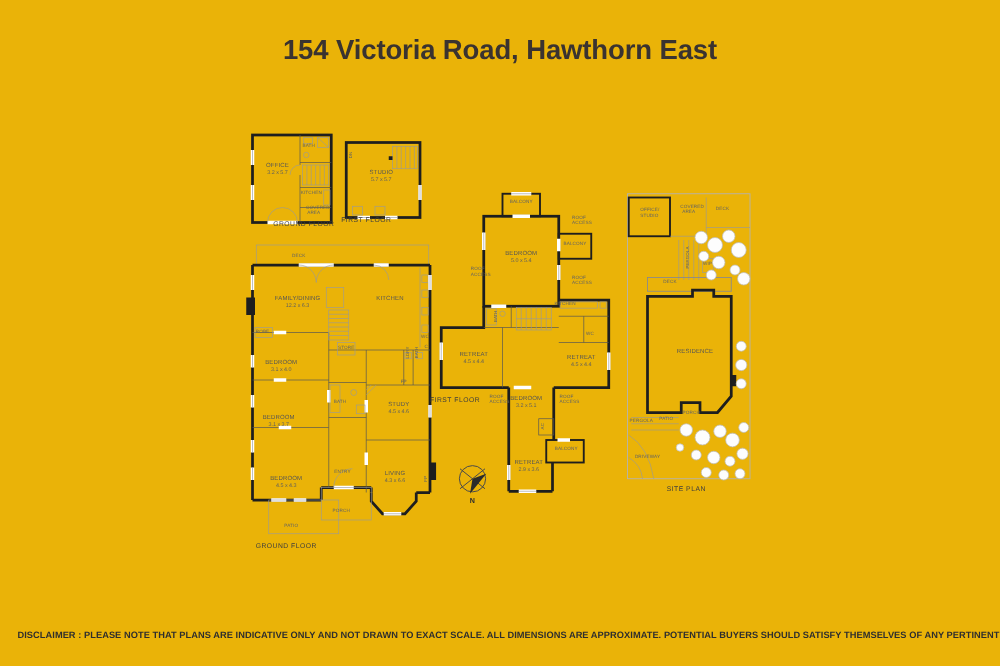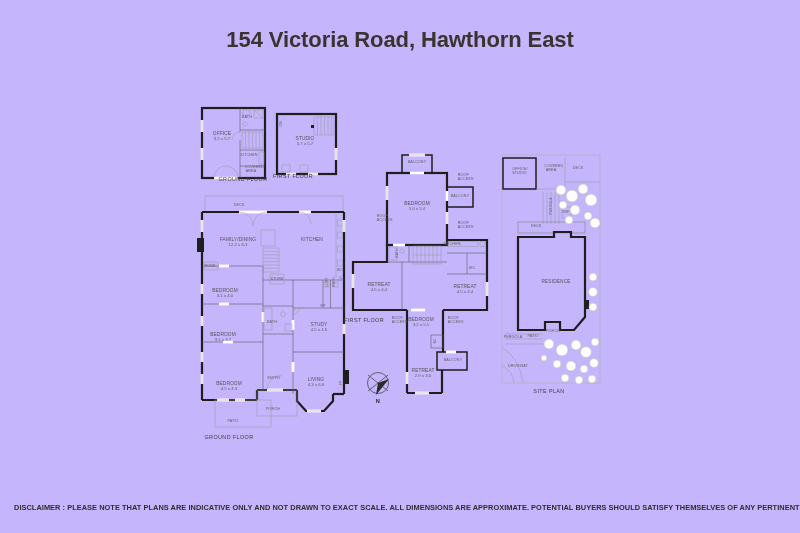--- a/index.html
+++ b/index.html
@@ -1,17 +1,17 @@
 <!DOCTYPE html>
 <html><head>
 <meta charset="utf-8">
 <style>
   *{box-sizing:border-box}
   html,body{margin:0;padding:0;background:#fff}
-  .page{position:relative;width:800px;height:533px;background:#c4b5fd;overflow:hidden;
+  .page{position:relative;width:800px;height:533px;background:#eab308;overflow:hidden;
         font-family:"Liberation Sans",sans-serif;}
   .title{position:absolute;left:0;top:27px;width:800px;margin:0;text-align:center;
          font-size:22px;font-weight:700;color:#3a3330;letter-spacing:-.1px}
   .disclaimer{position:absolute;left:14px;top:503px;width:780px;font-size:7.4px;
               font-weight:700;color:#2e2e2e;letter-spacing:.05px;white-space:nowrap}
   .plan{position:absolute}
   .lbl{position:absolute;transform:translate(-50%,-50%) scale(.8);font-size:6px;line-height:1.18;
        color:#555;text-align:center;white-space:nowrap;letter-spacing:.15px;z-index:5}
   .lbl .dims{display:block;font-size:5.4px;letter-spacing:0;color:#5e5e5e}
   .wrap{white-space:normal}

